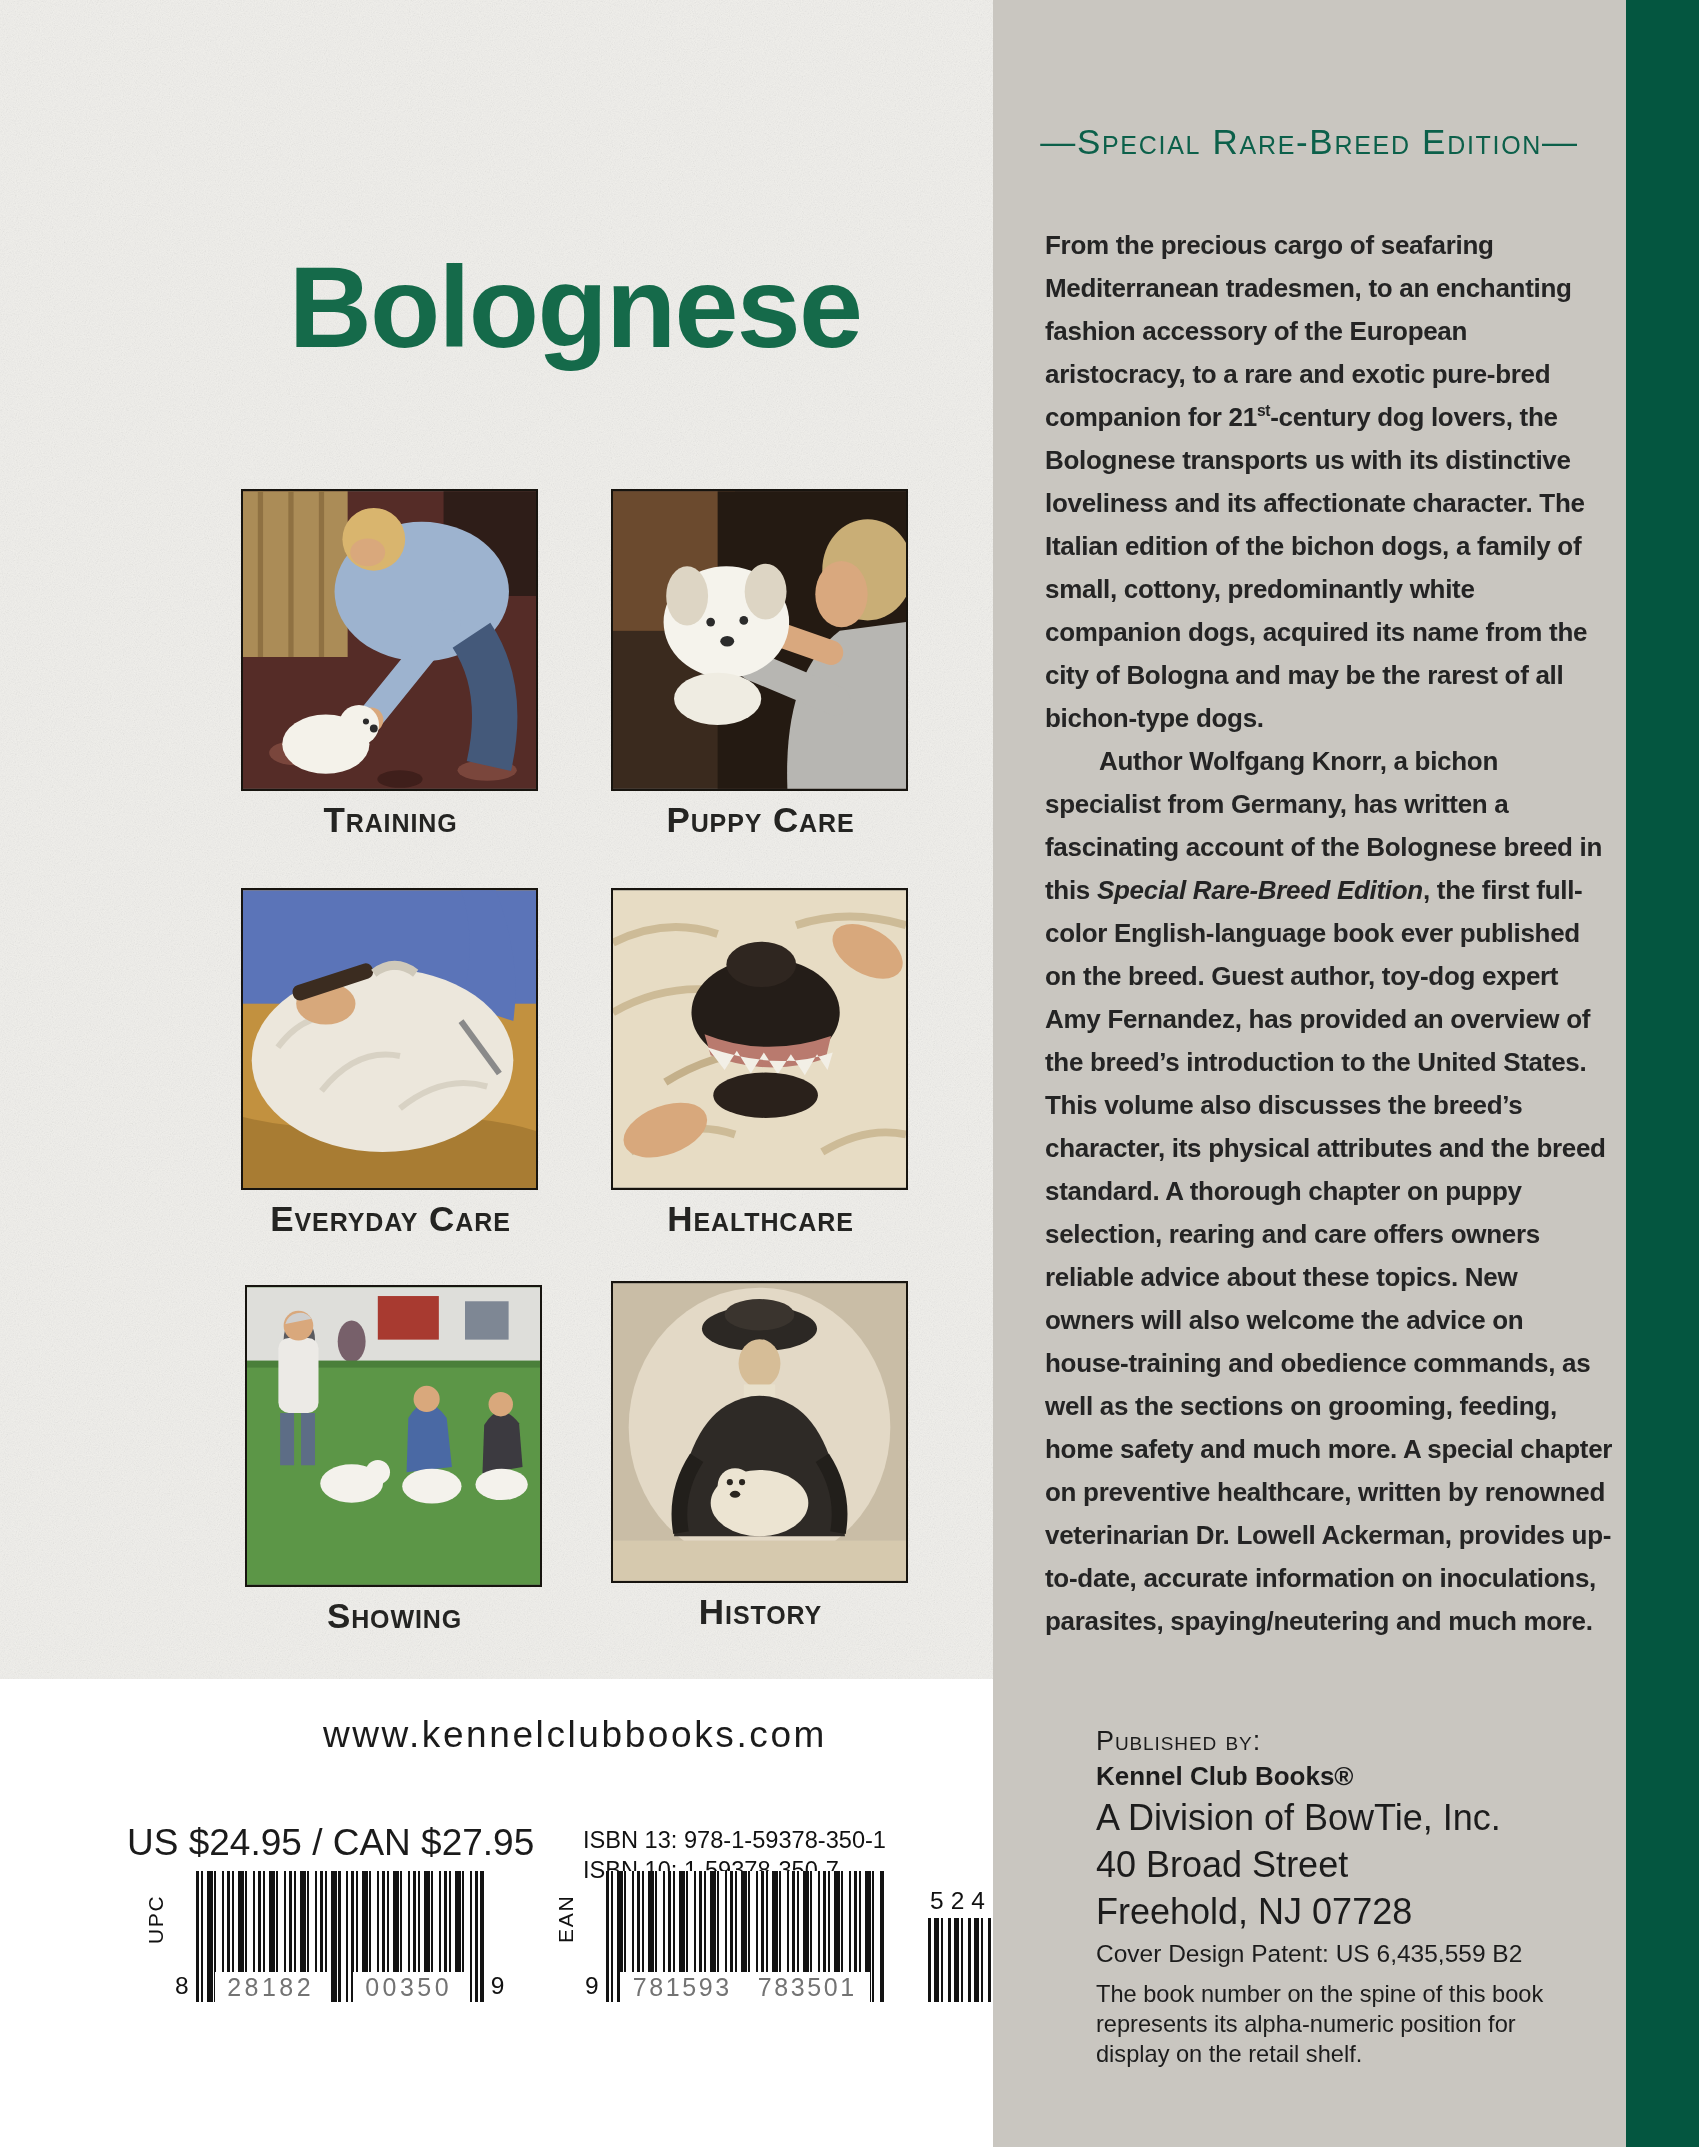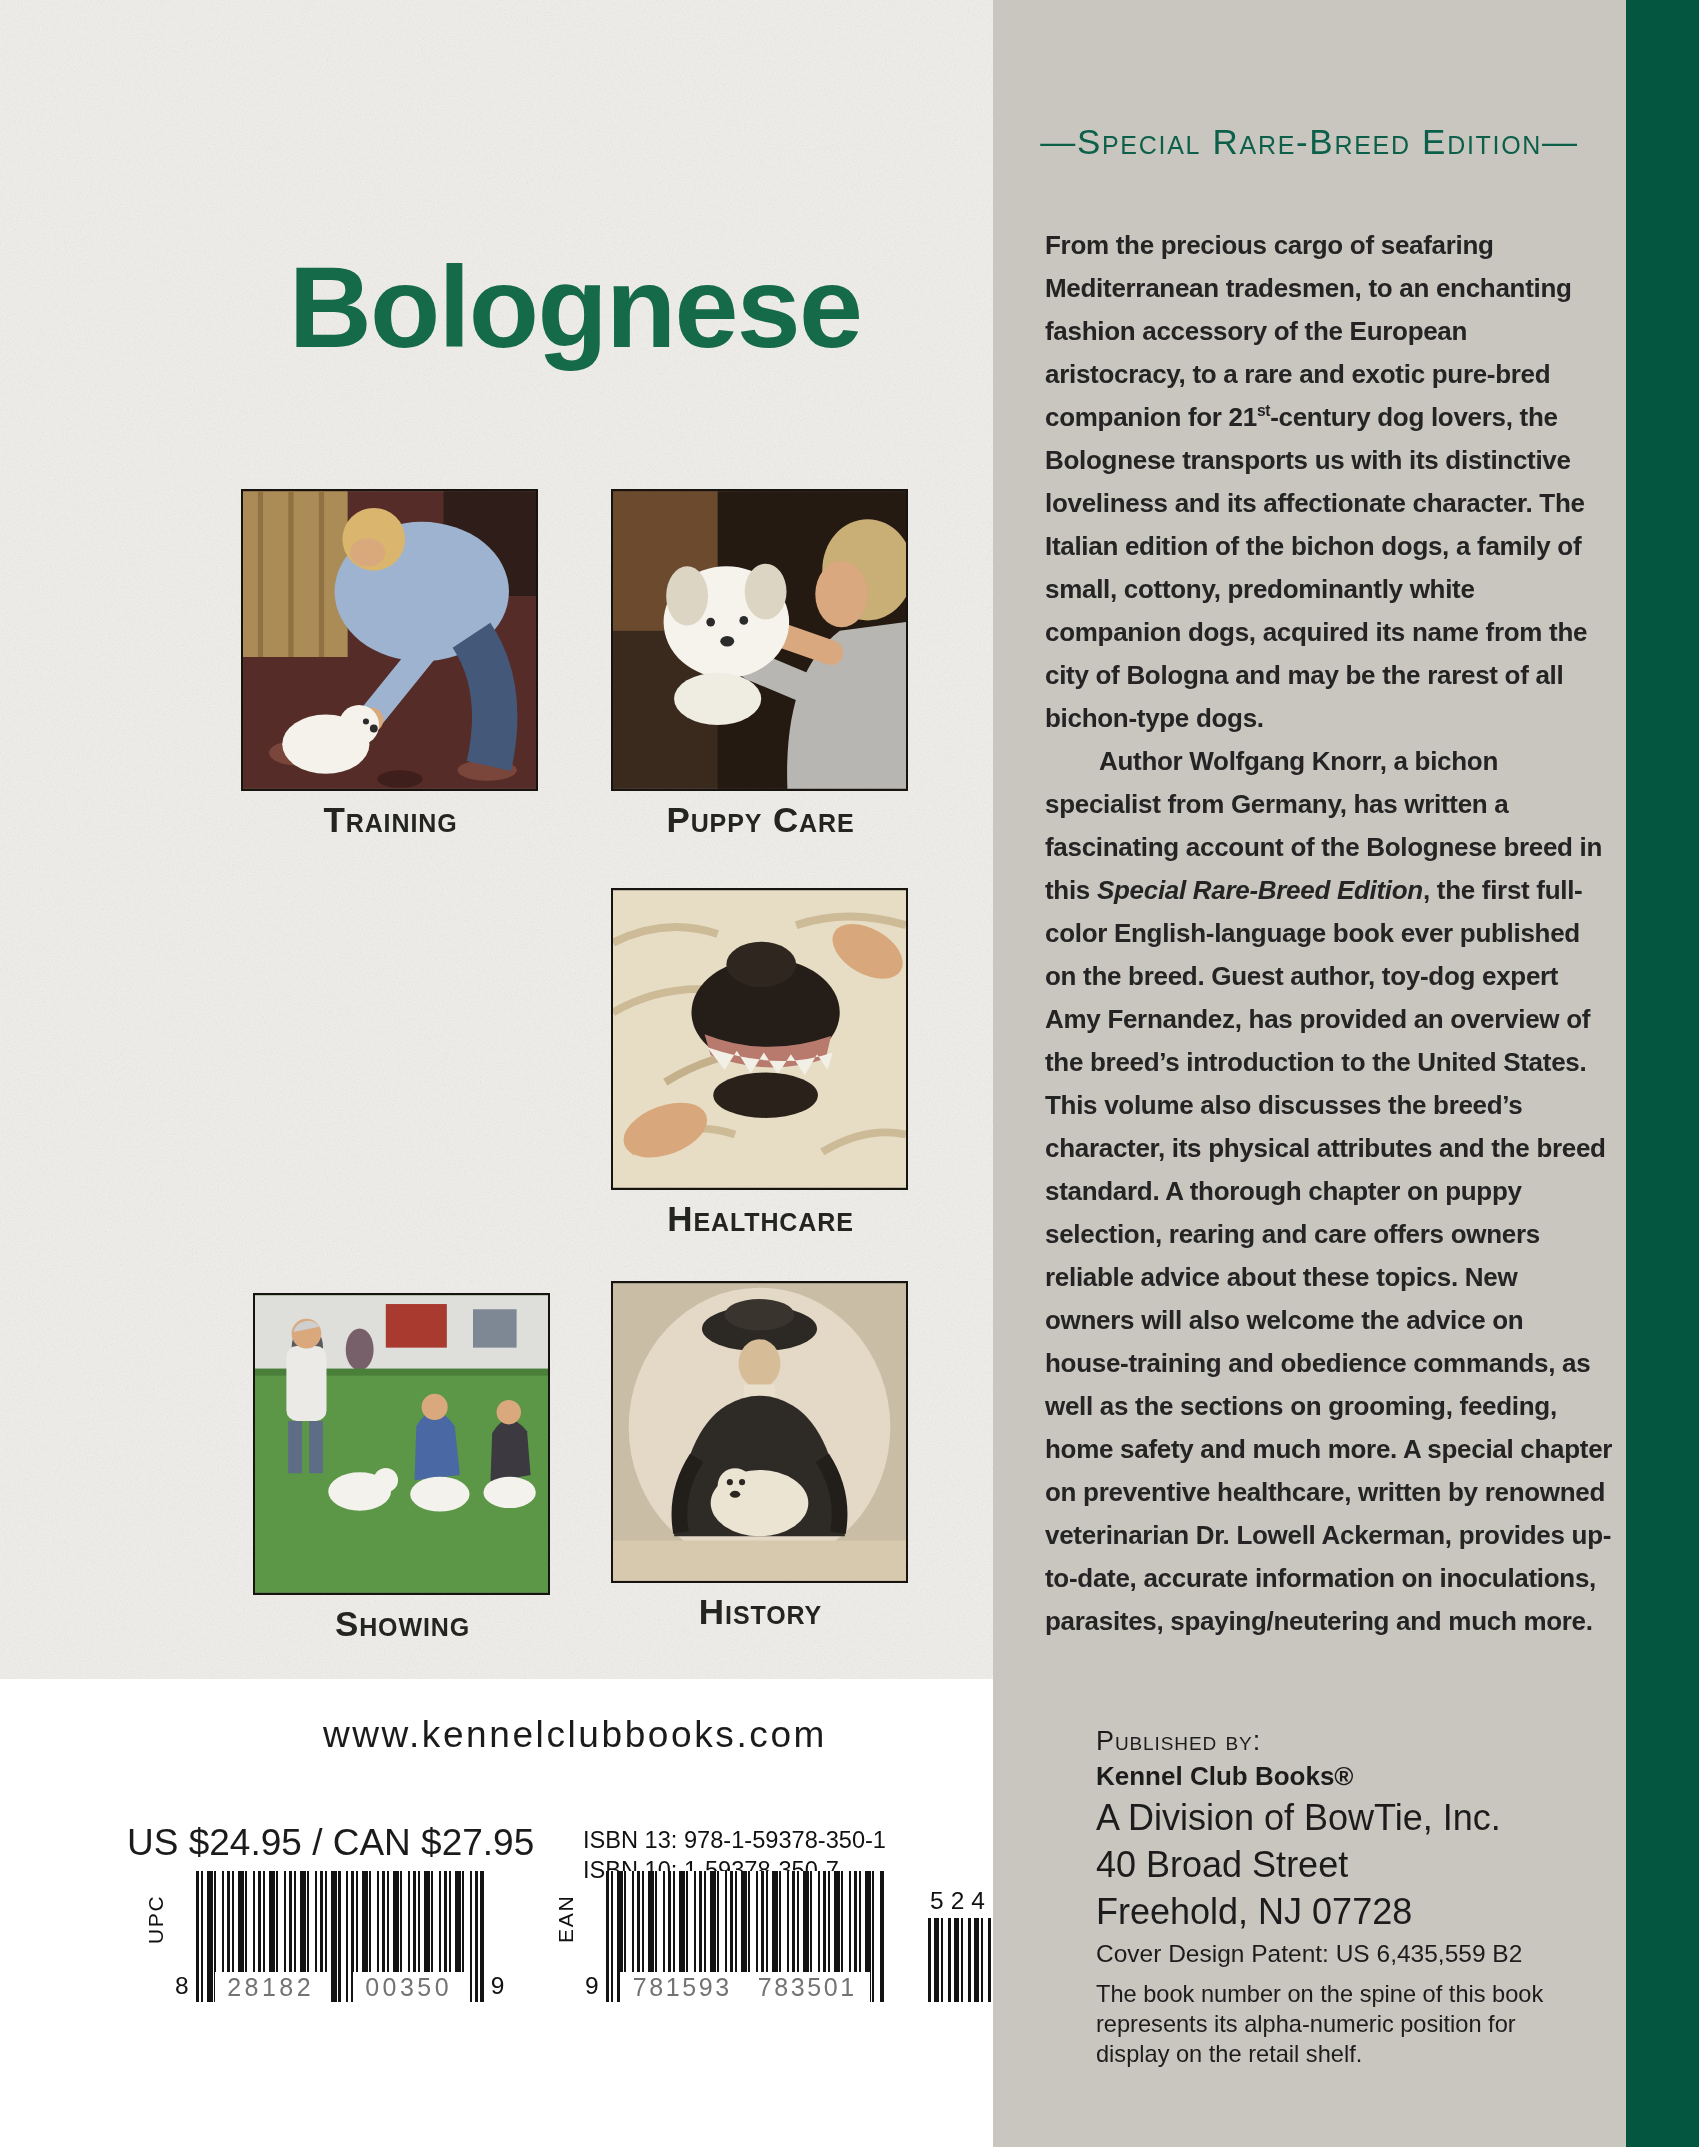--- a/index.html
+++ b/index.html
@@ -190,40 +190,58 @@
         <ellipse cx="175" cy="115" rx="24" ry="32" fill="#ddd5c4"></ellipse>
         <circle cx="112" cy="150" r="5" fill="#2b2b2b"></circle>
         <circle cx="150" cy="148" r="5" fill="#2b2b2b"></circle>
         <ellipse cx="131" cy="172" rx="8" ry="6" fill="#2b2b2b"></ellipse>
         <ellipse cx="120" cy="238" rx="50" ry="30" fill="#efece2"></ellipse>
       </svg>
     </div>
     <figcaption class="photo-caption">Puppy Care</figcaption>
   </figure>
 
+  <figure class="photo-cell pc-c1 pc-r2" style="margin:0;">
+    <div class="photo-frame">
+      <svg width="293" height="298" viewBox="0 0 336 341">
+        <rect width="336" height="341" fill="#c2913f"></rect>
+        <path d="M0,260 q80,20 160,6 q100,-14 176,10 v65 h-336 Z" fill="#a87c33"></path>
+        <rect x="0" y="0" width="336" height="130" fill="#5b74b8"></rect>
+        <path d="M290,0 q30,80 20,150 l-60,-20 q20,-70 0,-130 Z" fill="#5b74b8"></path>
+        <ellipse cx="160" cy="195" rx="150" ry="105" fill="#ece7dc"></ellipse>
+        <path d="M40,180 q30,-40 70,-35 M90,230 q40,-50 90,-40 M180,250 q50,-40 100,-25" stroke="#d8d2c4" stroke-width="7" fill="none"></path>
+        <ellipse cx="90," cy="120" rx="0" ry="0" fill="none"></ellipse>
+        <ellipse cx="95" cy="130" rx="34" ry="24" fill="#d7a87b"></ellipse>
+        <rect x="55" y="96" width="96" height="18" rx="8" fill="#3b2c20" transform="rotate(-18 103 105)"></rect>
+        <path d="M250,150 l44,60" stroke="#8a8a8a" stroke-width="7"></path>
+        <path d="M150,95 q24,-18 48,0" stroke="#cfc9ba" stroke-width="10" fill="none"></path>
+      </svg>
+    </div>
+    <figcaption class="photo-caption">Everyday Care</figcaption>
+  </figure>
 
   <figure class="photo-cell pc-c2 pc-r2" style="margin:0;">
     <div class="photo-frame">
       <svg width="293" height="298" viewBox="0 0 336 341">
         <rect width="336" height="341" fill="#e7dcc4"></rect>
         <path d="M0,60 q60,-30 120,-10 M0,140 q70,-40 150,-20 M210,40 q60,-20 126,0 M240,300 q50,-30 96,-20 M20,300 q60,-40 120,-20" stroke="#cdbb97" stroke-width="9" fill="none"></path>
         <path d="M60,220 q80,-50 170,-30" stroke="#c4b08a" stroke-width="9" fill="none"></path>
         <ellipse cx="175" cy="140" rx="85" ry="62" fill="#241d18"></ellipse>
         <ellipse cx="170" cy="85" rx="40" ry="26" fill="#2f2620"></ellipse>
         <path d="M105,165 q70,28 145,2 l-6,26 q-65,22 -132,-4 Z" fill="#b97a6e"></path>
         <path d="M108,180 l20,26 l14,-22 l16,26 l15,-24 l16,25 l15,-23 l16,24 l14,-24 l12,18 l6,-20 q-62,22 -144,-6 Z" fill="#f2efe6"></path>
         <ellipse cx="175" cy="235" rx="60" ry="26" fill="#2a211b"></ellipse>
         <ellipse cx="292" cy="70" rx="44" ry="26" fill="#d8a87c" transform="rotate(30 292 70)"></ellipse>
         <ellipse cx="60" cy="275" rx="50" ry="28" fill="#d8a87c" transform="rotate(-20 60 275)"></ellipse>
       </svg>
     </div>
     <figcaption class="photo-caption">Healthcare</figcaption>
   </figure>
 
-  <figure class="photo-cell pc-c1 pc-r3" style="margin:12px;">
+  <figure class="photo-cell pc-c1 pc-r3" style="margin:4px;">
     <div class="photo-frame">
       <svg width="293" height="298" viewBox="0 0 336 341">
         <rect width="336" height="341" fill="#5c9647"></rect>
         <rect x="0" y="0" width="336" height="88" fill="#dededa"></rect>
         <rect x="150" y="10" width="70" height="50" fill="#a83a30"></rect>
         <rect x="250" y="16" width="50" height="44" fill="#7e8794"></rect>
         <ellipse cx="60" cy="60" rx="18" ry="26" fill="#5a5a5e"></ellipse>
         <ellipse cx="120" cy="62" rx="16" ry="24" fill="#77606a"></ellipse>
         <rect x="0" y="84" width="336" height="8" fill="#4a7f3a"></rect>
         <rect x="36" y="58" width="46" height="86" rx="12" fill="#eceae6"></rect>

